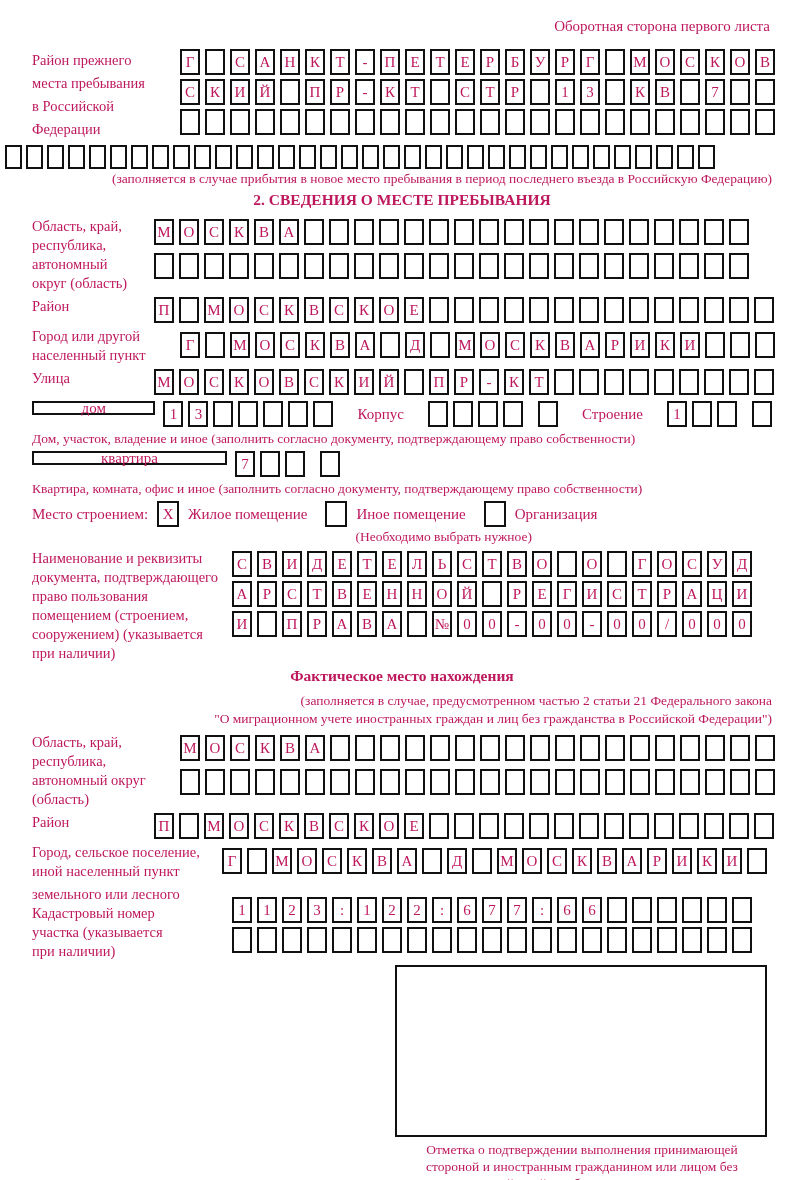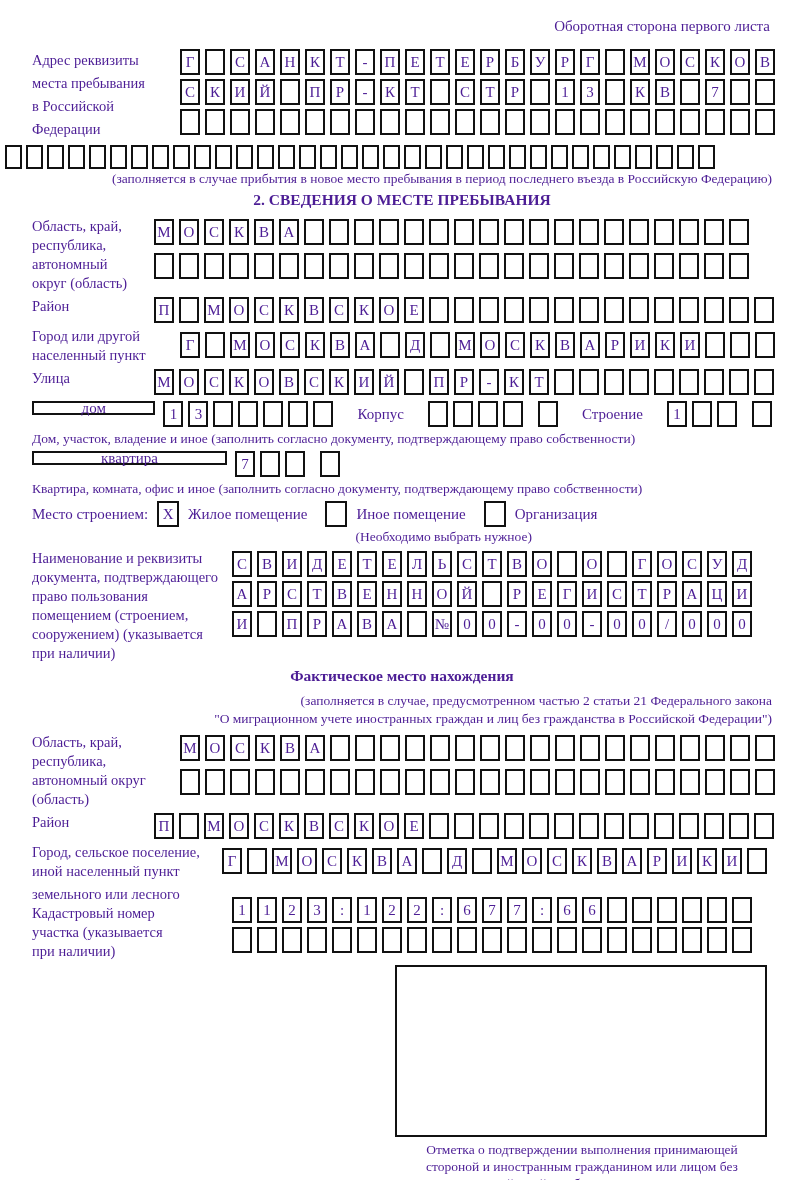--- a/index.html
+++ b/index.html
@@ -3,21 +3,21 @@
 <meta charset="utf-8">
 <style>
   html,body{margin:0;padding:0;background:#fff;}
   .page{
     position:relative;
     width:800px;height:1180px;
     box-sizing:border-box;
     padding:14px 28px 0 32px;
     overflow:hidden;
     background:#fff;
-    color:#4c1d95;
+    color:#be185d;
     font-family:"Liberation Serif", serif;
   }
   .top-title{ text-align:right; font-size:15px; margin:4px 2px 14px 0; }
   .row{ display:flex; align-items:flex-start; margin-bottom:4px; }
   .label{ font-size:14.5px; line-height:19px; flex:0 0 auto; }
   .label.tall{ line-height:23px; } .w122{ width:122px; } .w148{ width:148px; }
   .w190{ width:190px; } .w200{ width:200px; }
   .col{ display:flex; flex-direction:column; }
   .gap4 > .cells{ margin-bottom:4px; }
   .gap8 > .cells{ margin-bottom:8px; }
@@ -62,21 +62,21 @@
 </style>
 </head>
 <body>
 
 <div class="page">
 
   <div class="top-title">Оборотная сторона первого листа</div>
 
   <div class="row">
     <div class="label tall w148">
-        <div>Адрес реквизиты</div>
+        <div>Район прежнего</div>
         <div>места пребывания</div>
         <div>в Российской</div>
         <div>Федерации</div>
       </div>
     <div class="col gap4">
       <div class="cells">
           <div class="cell">Г</div>
           <div class="cell"></div>
           <div class="cell">С</div>
           <div class="cell">А</div>

